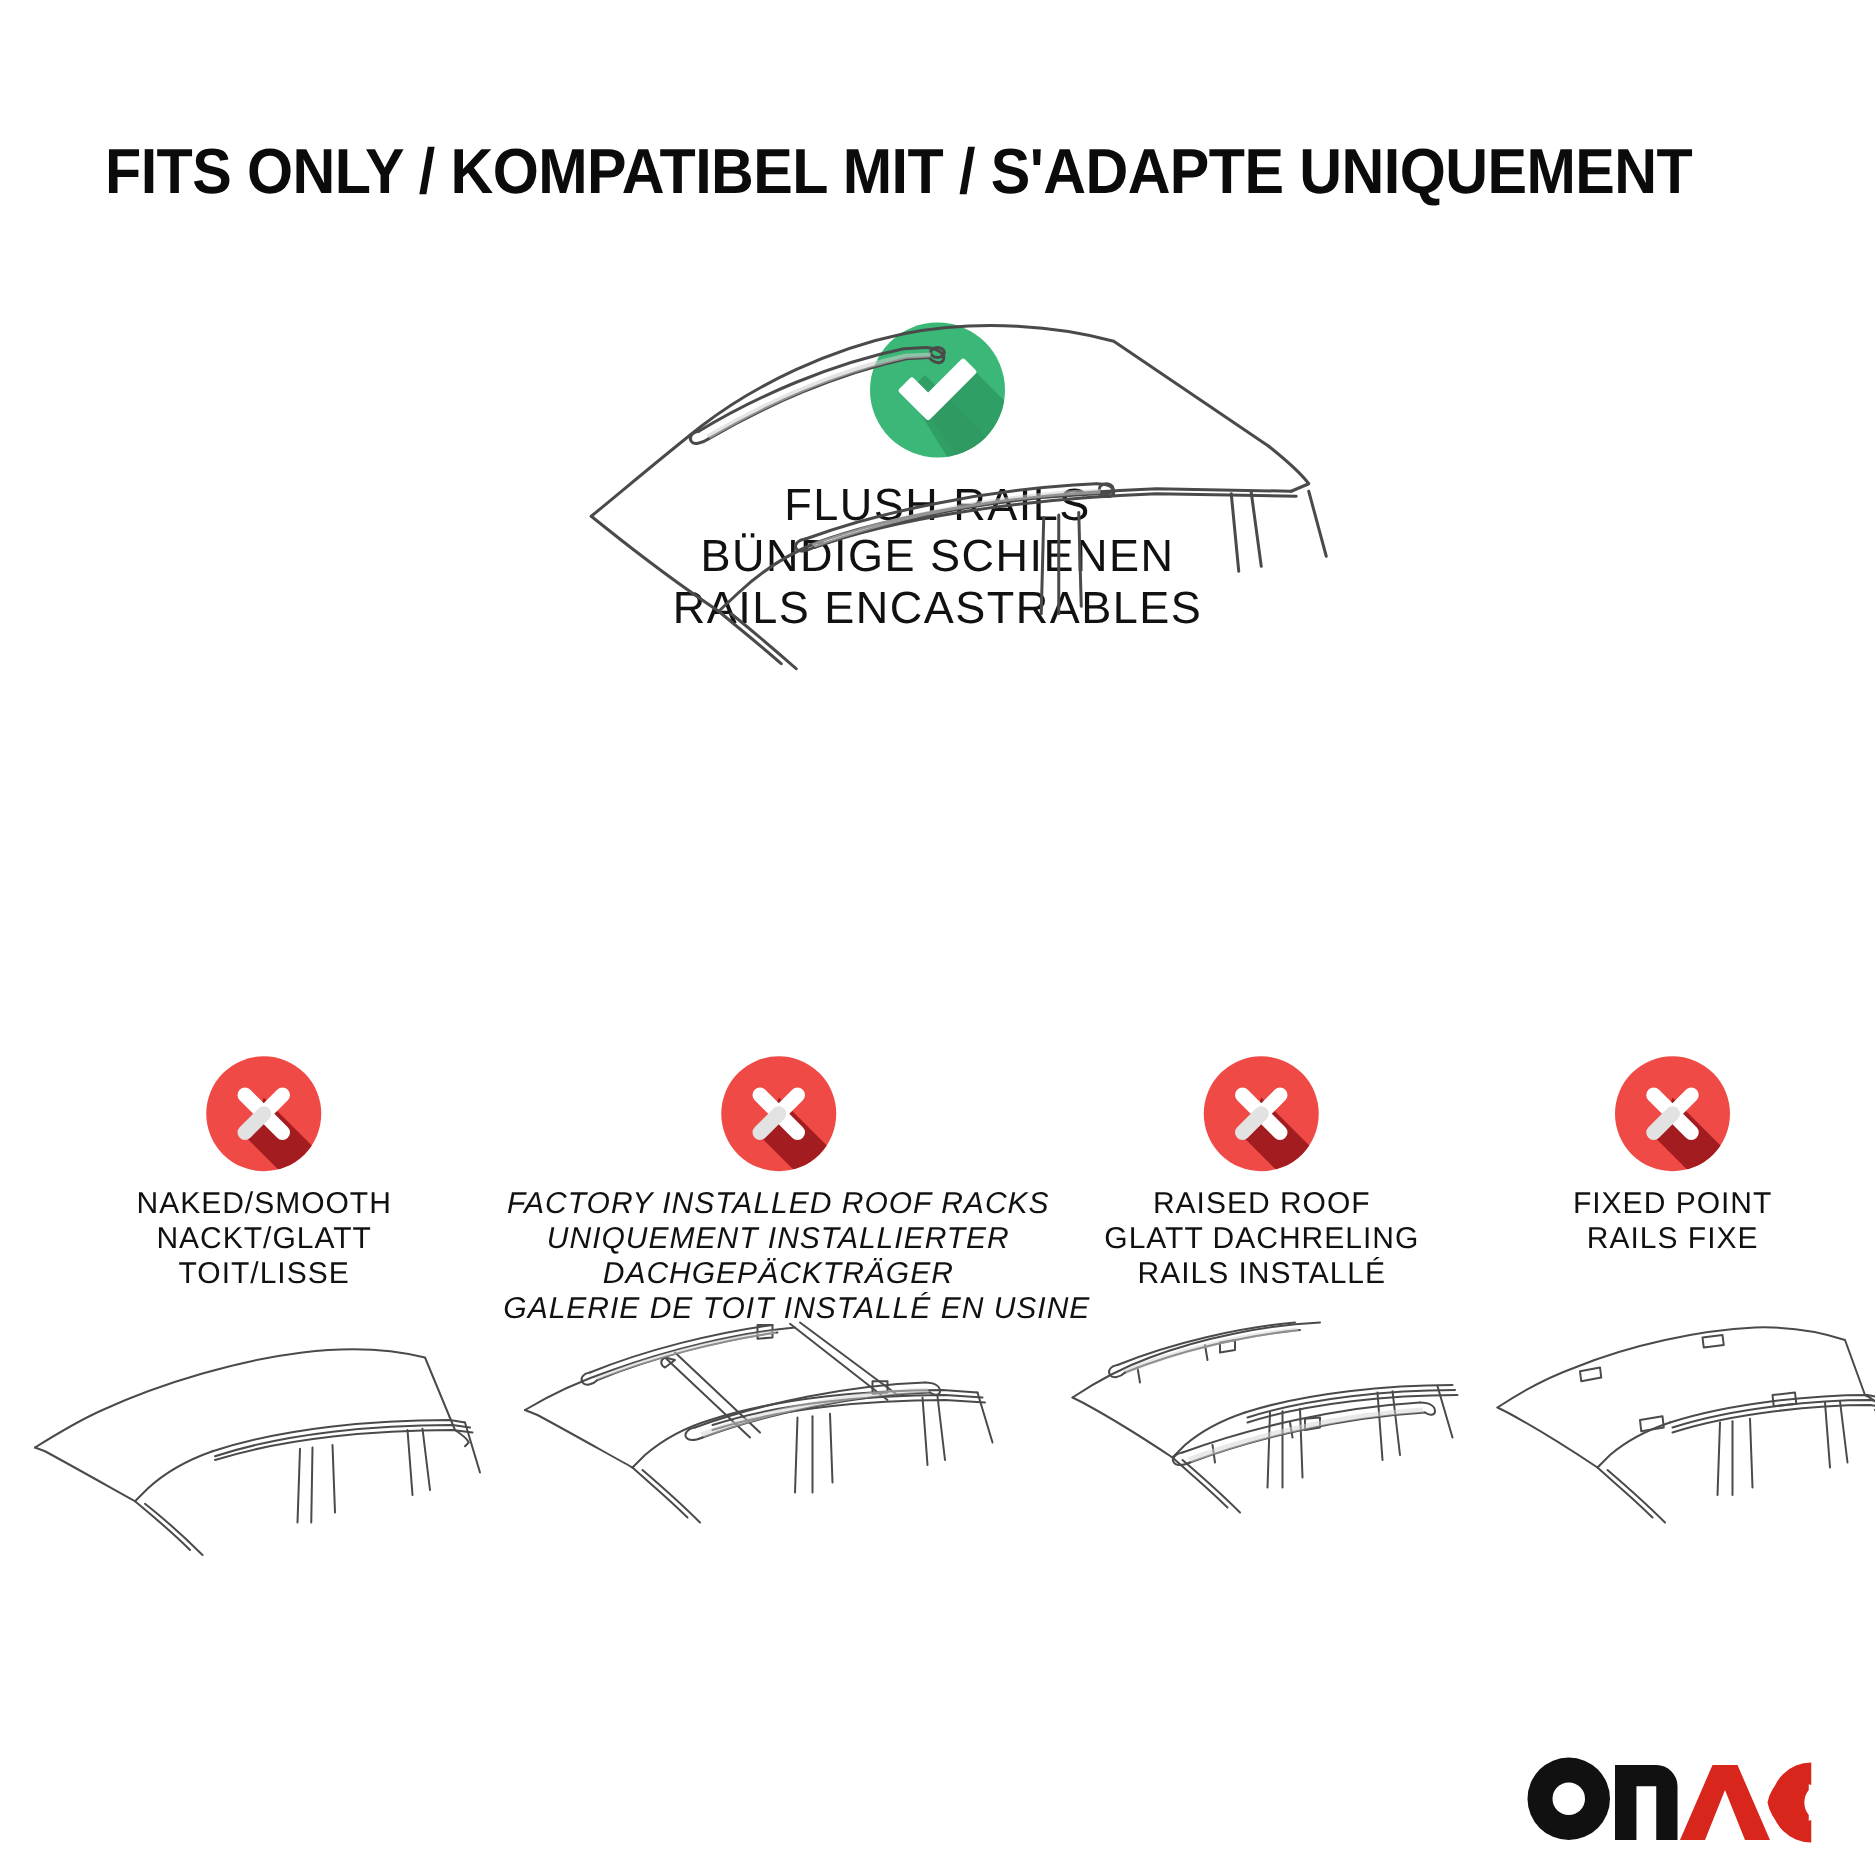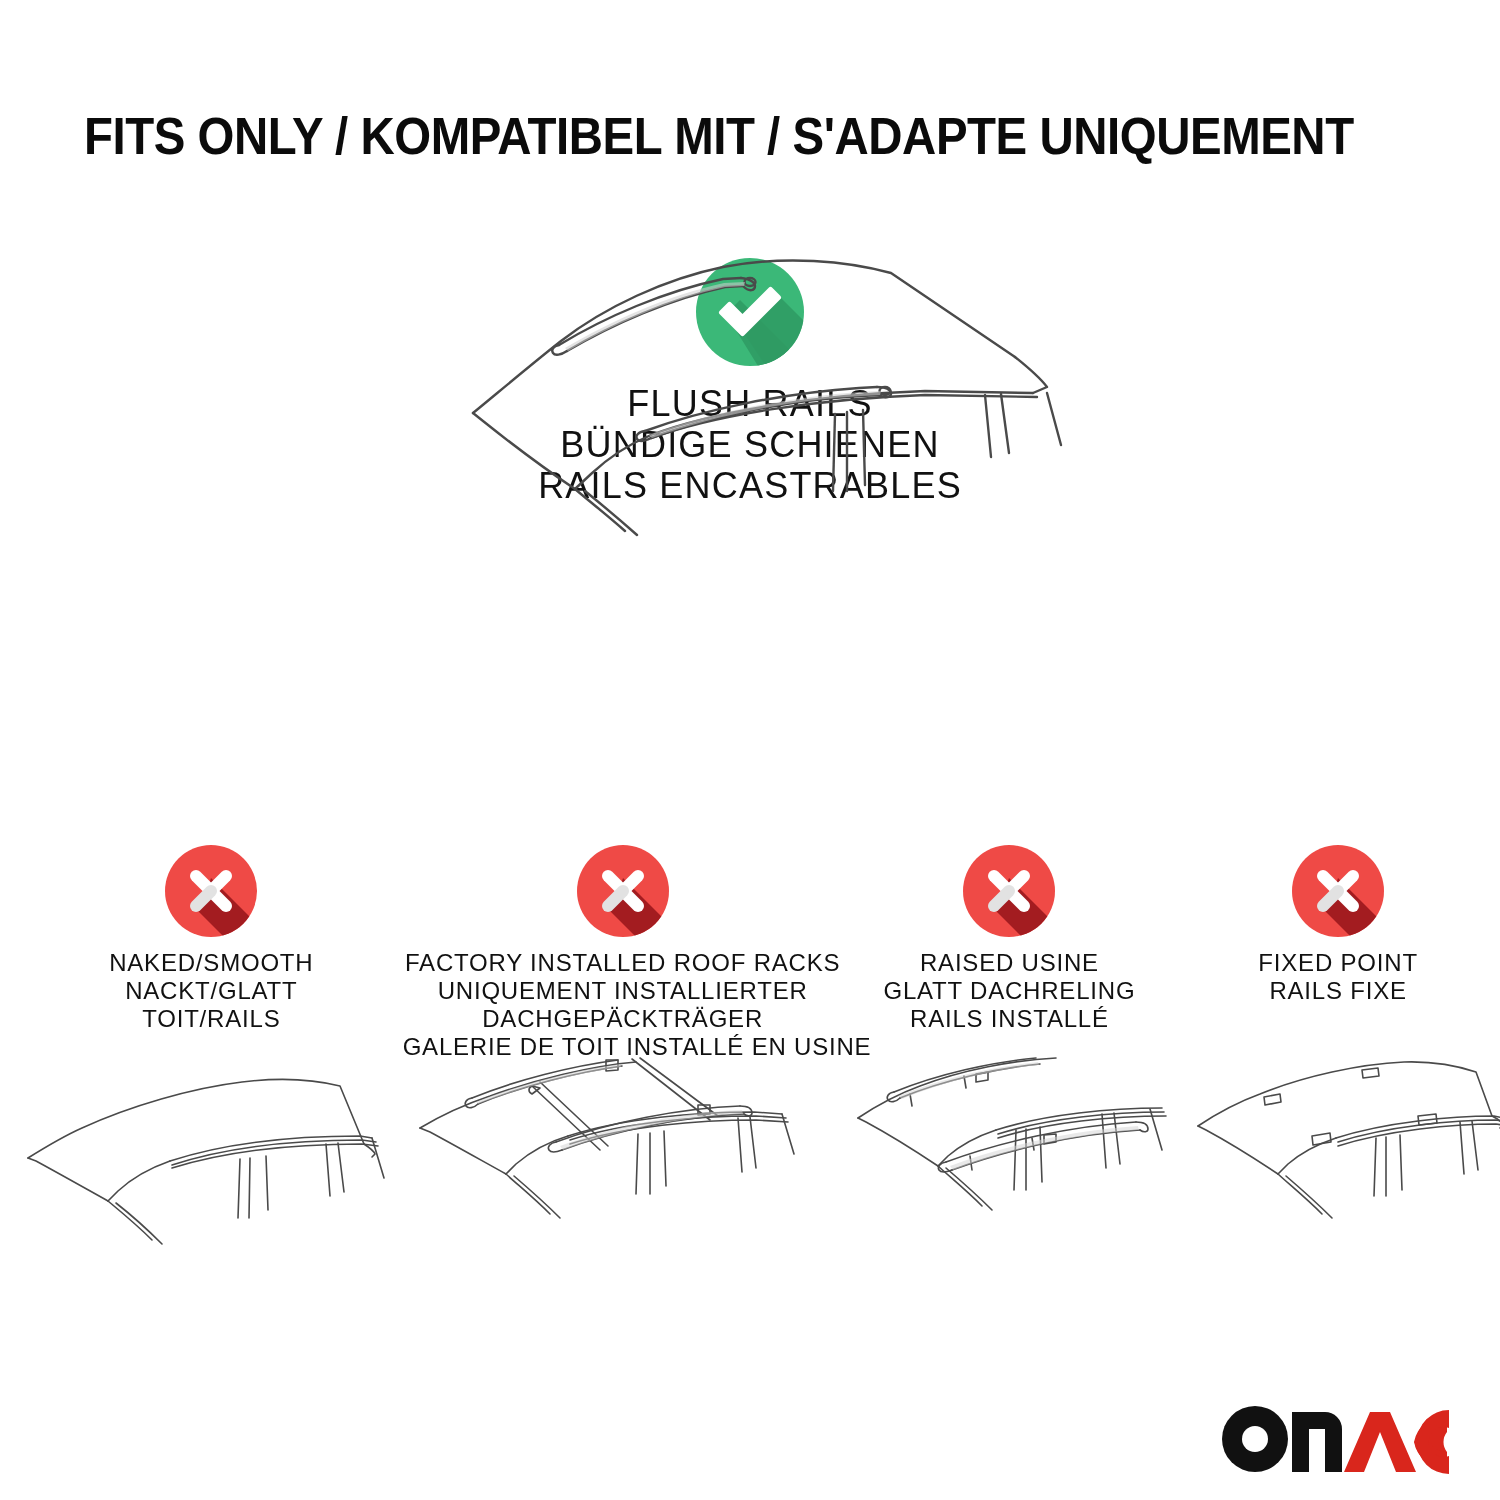--- a/index.html
+++ b/index.html
@@ -64,21 +64,21 @@
   
   .cols {
     position: absolute;
     left: 0;
     top: 845px;
     width: 1500px;
     display: flex;
   }
   .col { position: relative; }
   .col-1 { width: 390px; padding-left: 20px; }
-  .col-2 { width: 440px; }
+  .col-2 { width: 440px; font-style: italic; }
   .col-3 { width: 340px; }
   .col-4 { width: 330px; }
 
   .x-icon-wrap {
     width: 92px;
     height: 92px;
     margin: 0 auto;
   }
   .col-label {
     margin-top: 12px;
@@ -206,21 +206,21 @@
         <g stroke-linecap="round" stroke-width="12" fill="none">
           <line x1="31" y1="31" x2="61" y2="61" stroke="#ffffff"></line>
           <line x1="61" y1="31" x2="46" y2="46" stroke="#ffffff"></line>
           <line x1="46" y1="46" x2="31" y2="61" stroke="#e2e2e2"></line>
         </g>
       </svg>
     </div>
     <div class="col-label">
       <div>NAKED/SMOOTH</div>
       <div>NACKT/GLATT</div>
-      <div>TOIT/RAILS</div>
+      <div>TOIT/LISSE</div>
     </div>
   </div>
 
   <div class="col col-2">
     <div class="x-icon-wrap">
       <svg viewBox="0 0 92 92" width="92" height="92" aria-hidden="true">
         <defs>
             <clipPath id="xc2">
               <circle cx="46" cy="46" r="46"></circle>
             </clipPath>
@@ -257,21 +257,21 @@
           <path d="M46 33 L61 48 L92 79 L92 92 L59 92 L28 61 L41 48 Z" fill="#a31c20"></path>
         </g>
         <g stroke-linecap="round" stroke-width="12" fill="none">
           <line x1="31" y1="31" x2="61" y2="61" stroke="#ffffff"></line>
           <line x1="61" y1="31" x2="46" y2="46" stroke="#ffffff"></line>
           <line x1="46" y1="46" x2="31" y2="61" stroke="#e2e2e2"></line>
         </g>
       </svg>
     </div>
     <div class="col-label">
-      <div>RAISED USINE</div>
+      <div>RAISED ROOF</div>
       <div>GLATT DACHRELING</div>
       <div>RAILS INSTALLÉ</div>
     </div>
   </div>
 
   <div class="col col-4">
     <div class="x-icon-wrap">
       <svg viewBox="0 0 92 92" width="92" height="92" aria-hidden="true">
         <defs>
             <clipPath id="xc4">

